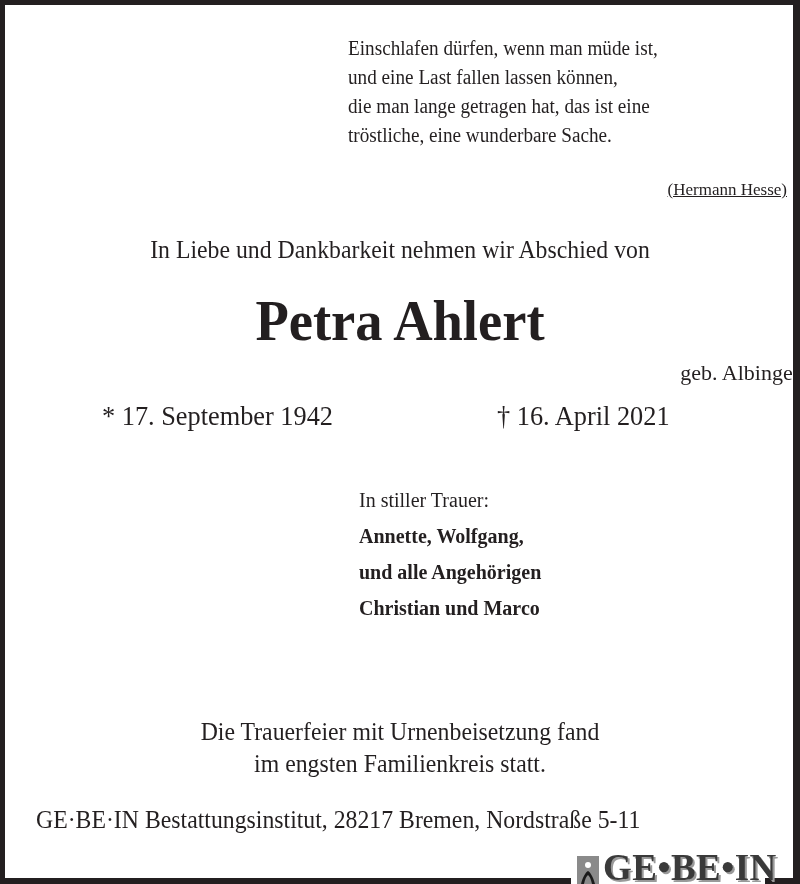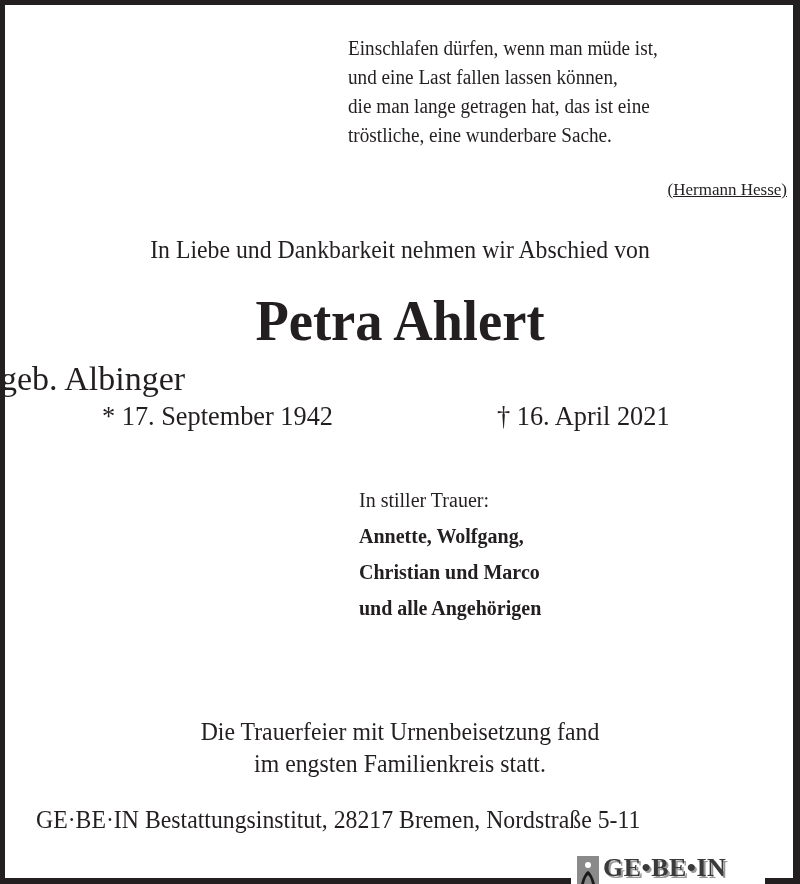--- a/index.html
+++ b/index.html
@@ -10,32 +10,32 @@
     .frame-right { position: absolute; right: 0; top: 0; width: 7px; height: 884px; background: #231f20; }
     .frame-bottom-left { position: absolute; left: 0; bottom: 0; width: 571px; height: 6px; background: #231f20; }
     .frame-bottom-right { position: absolute; left: 765px; bottom: 0; width: 35px; height: 6px; background: #231f20; }
 
     .t { position: absolute; white-space: nowrap; }
     .quote { left: 348px; top: 34px; font-size: 20px; line-height: 29px; }
     .quote div { transform: scaleX(0.96); transform-origin: left; }
     .author { right: 13px; top: 180px; font-size: 17px; text-decoration: underline; }
     .intro { left: 0; width: 800px; text-align: center; top: 236px; font-size: 24.5px; transform: scaleX(0.97); }
     .name { left: 0; width: 800px; text-align: center; top: 286px; font-size: 58px; font-weight: bold; line-height: 70px; transform: scaleX(0.94); }
-    .maiden { left: 0; width: 800px; text-align: left; top: 360px; font-size: 34px; }
+    .maiden { left: 0; width: 800px; text-align: right; top: 360px; font-size: 22px; }
     .born { left: 102px; top: 400px; font-size: 28px; transform: scaleX(0.94); transform-origin: left; }
     .died { left: 497px; top: 400px; font-size: 28px; transform: scaleX(0.94); transform-origin: left; }
     .mourn { left: 359px; top: 482px; font-size: 20px; line-height: 36px; }
     .mourn .head { font-weight: normal; }
     .mourn .fam { font-weight: bold; }
     .service { left: 0; width: 800px; text-align: center; top: 716px; font-size: 24.5px; line-height: 32px; transform: scaleX(0.97); }
     .address { left: 36px; top: 806px; font-size: 24.5px; transform: scaleX(0.97); transform-origin: left; }
 
     .logo { position: absolute; left: 577px; top: 851px; height: 33px; display: flex; align-items: flex-end; }
     .logo-icon { width: 22px; height: 28px; position: relative; margin-right: 4px; }
-    .logo-text { font-family: "Liberation Serif", "DejaVu Serif", serif; font-weight: bold; font-size: 26px; line-height: 33px; color: #3a3a3a; letter-spacing: 0.5px; text-shadow: 2px 2px 0 #9a9a9a; margin-top: 28px; }
+    .logo-text { font-family: "Liberation Serif", "DejaVu Serif", serif; font-weight: bold; font-size: 37px; line-height: 33px; color: #3a3a3a; letter-spacing: 0.5px; text-shadow: 2px 2px 0 #9a9a9a; margin-top: 28px; }
   </style>
 </head>
 <body>
 
 <div class="frame-top"></div>
 <div class="frame-left"></div>
 <div class="frame-right"></div>
 <div class="frame-bottom-left"></div>
 <div class="frame-bottom-right"></div>
 
@@ -49,22 +49,22 @@
 
 <div class="t intro">In Liebe und Dankbarkeit nehmen wir Abschied von</div>
 <div class="t name">Petra Ahlert</div>
 <div class="t maiden">geb. Albinger</div>
 <div class="t born">* 17. September 1942</div>
 <div class="t died">† 16. April 2021</div>
 
 <div class="t mourn">
   <div class="head">In stiller Trauer:</div>
   <div class="fam">Annette, Wolfgang,</div>
+  <div class="fam">und alle Angehörigen</div>
   <div class="fam">Christian und Marco</div>
-  <div class="fam">und alle Angehörigen</div>
 </div>
 
 <div class="t service">
   <div>Die Trauerfeier mit Urnenbeisetzung fand</div>
   <div>im engsten Familienkreis statt.</div>
 </div>
 
 <div class="t address">GE·BE·IN Bestattungsinstitut, 28217 Bremen, Nordstraße 5-11</div>
 
 <div class="logo">

